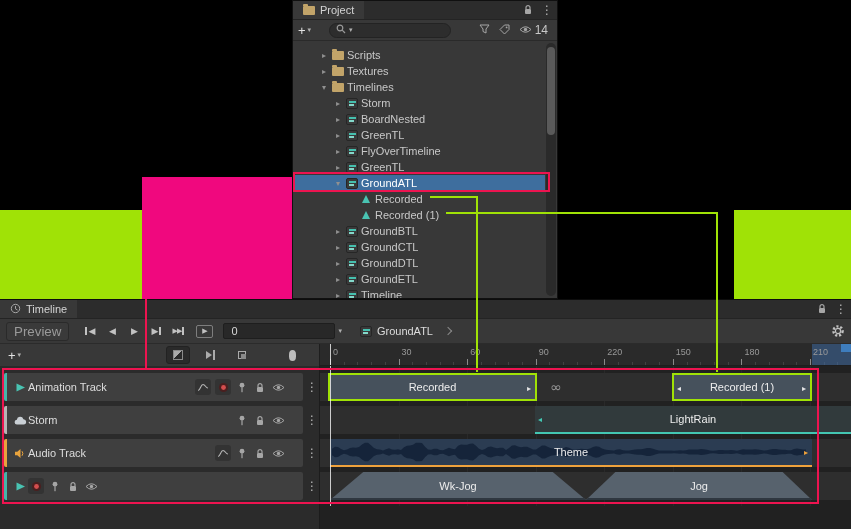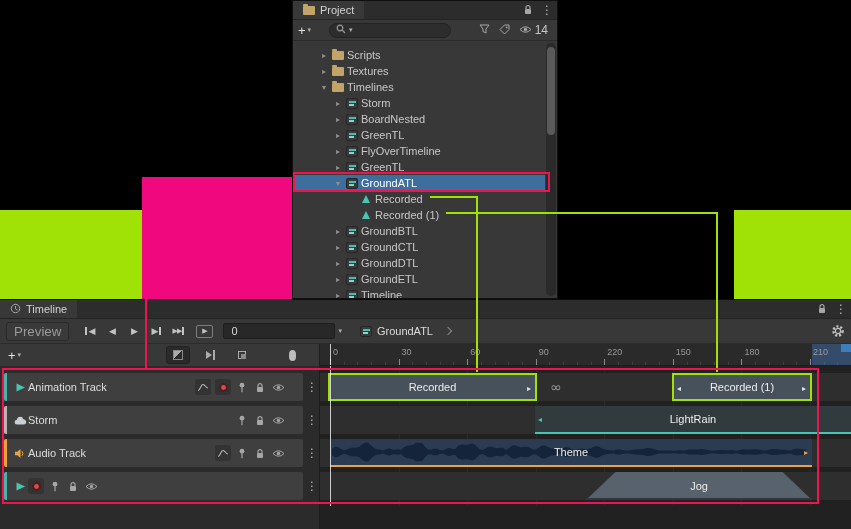--- a/index.html
+++ b/index.html
@@ -532,20 +532,24 @@
         </div>
 
         <div class="clip c-theme">
           <svg width="476" height="22">
               <path id="wavepath" fill="#15243A" d="M0,11 L0,7.7 L3,5.7 L6,6.1 L9,8.0 L12,9.3 L15,8.6 L18,7.0 L21,6.5 L24,6.7 L27,6.0 L30,3.6 L33,1.7 L36,1.7 L39,4.3 L42,7.1 L45,8.3 L48,8.4 L51,9.4 L54,8.2 L57,7.2 L60,8.5 L63,8.7 L66,8.2 L69,9.1 L72,6.2 L75,4.7 L78,4.6 L81,3.8 L84,1.7 L87,1.7 L90,2.1 L93,5.7 L96,8.5 L99,8.8 L102,7.7 L105,7.7 L108,8.9 L111,9.3 L114,8.0 L117,6.7 L120,7.7 L123,8.3 L126,4.7 L129,3.4 L132,3.8 L135,3.8 L138,2.8 L141,2.6 L144,4.7 L147,7.7 L150,9.1 L153,7.9 L156,5.9 L159,5.4 L162,6.4 L165,7.2 L168,6.8 L171,6.8 L174,8.9 L177,7.1 L180,4.4 L183,4.2 L186,5.5 L189,6.2 L192,5.8 L195,5.7 L198,7.0 L201,8.5 L204,8.4 L207,6.4 L210,4.5 L213,4.5 L216,6.0 L219,7.3 L222,7.7 L225,8.3 L228,9.5 L231,7.2 L234,6.1 L237,6.8 L240,8.3 L243,8.8 L246,8.2 L249,7.7 L252,8.0 L255,8.3 L258,7.6 L261,6.1 L264,5.2 L267,5.8 L270,7.4 L273,8.6 L276,8.9 L279,9.2 L282,9.5 L285,8.5 L288,8.3 L291,9.2 L294,9.6 L297,9.6 L300,9.1 L303,8.4 L306,8.3 L309,8.2 L312,7.8 L315,7.1 L318,7.0 L321,7.7 L324,8.8 L327,9.5 L330,9.5 L333,9.4 L336,9.6 L339,9.6 L342,9.7 L345,9.4 L348,9.2 L351,9.6 L354,9.2 L357,8.6 L360,8.5 L363,8.5 L366,8.4 L369,8.1 L372,8.2 L375,8.8 L378,9.5 L381,9.7 L384,9.4 L387,9.1 L390,9.1 L393,9.3 L396,9.3 L399,9.1 L402,9.2 L405,9.8 L408,8.9 L411,8.3 L414,8.4 L417,8.6 L420,8.5 L423,8.3 L426,8.5 L429,9.0 L432,9.5 L435,9.3 L438,8.5 L441,8.0 L444,8.1 L447,8.6 L450,8.8 L453,8.8 L456,9.2 L459,9.3 L462,8.0 L465,7.5 L468,8.0 L471,8.6 L474,8.6 L474,13.4 L471,13.4 L468,14.0 L465,14.5 L462,14.0 L459,12.7 L456,12.8 L453,13.2 L450,13.2 L447,13.4 L444,13.9 L441,14.0 L438,13.5 L435,12.7 L432,12.5 L429,13.0 L426,13.5 L423,13.7 L420,13.5 L417,13.4 L414,13.6 L411,13.7 L408,13.1 L405,12.2 L402,12.8 L399,12.9 L396,12.7 L393,12.7 L390,12.9 L387,12.9 L384,12.6 L381,12.3 L378,12.5 L375,13.2 L372,13.8 L369,13.9 L366,13.6 L363,13.5 L360,13.5 L357,13.4 L354,12.8 L351,12.4 L348,12.8 L345,12.6 L342,12.3 L339,12.4 L336,12.4 L333,12.6 L330,12.5 L327,12.5 L324,13.2 L321,14.3 L318,15.0 L315,14.9 L312,14.2 L309,13.8 L306,13.7 L303,13.6 L300,12.9 L297,12.4 L294,12.4 L291,12.8 L288,13.7 L285,13.5 L282,12.5 L279,12.8 L276,13.1 L273,13.4 L270,14.6 L267,16.2 L264,16.8 L261,15.9 L258,14.4 L255,13.7 L252,14.0 L249,14.3 L246,13.8 L243,13.2 L240,13.7 L237,15.2 L234,15.9 L231,14.8 L228,12.5 L225,13.7 L222,14.3 L219,14.7 L216,16.0 L213,17.5 L210,17.5 L207,15.6 L204,13.6 L201,13.5 L198,15.0 L195,16.3 L192,16.2 L189,15.8 L186,16.5 L183,17.8 L180,17.6 L177,14.9 L174,13.1 L171,15.2 L168,15.2 L165,14.8 L162,15.6 L159,16.6 L156,16.1 L153,14.1 L150,12.9 L147,14.3 L144,17.3 L141,19.4 L138,19.2 L135,18.2 L132,18.2 L129,18.6 L126,17.3 L123,13.7 L120,14.3 L117,15.3 L114,14.0 L111,12.7 L108,13.1 L105,14.3 L102,14.3 L99,13.2 L96,13.5 L93,16.3 L90,19.9 L87,20.3 L84,20.3 L81,18.2 L78,17.4 L75,17.3 L72,15.8 L69,12.9 L66,13.8 L63,13.3 L60,13.5 L57,14.8 L54,13.8 L51,12.6 L48,13.6 L45,13.7 L42,14.9 L39,17.7 L36,20.3 L33,20.3 L30,18.4 L27,16.0 L24,15.3 L21,15.5 L18,15.0 L15,13.4 L12,12.7 L9,14.0 L6,15.9 L3,16.3 L0,14.3 Z"></path>
             </svg>
           <span class="lbl">Theme</span>
           <span class="edge r orange">▸</span>
         </div>
 
+        <div class="clip c-anim c-wkjog">
+          <span class="shape"></span>
+          <span class="lbl">Wk-Jog</span>
+        </div>
         <div class="clip c-anim c-jog">
           <span class="shape"></span>
           <span class="lbl">Jog</span>
         </div>
 
         <div class="playhead" style="left:10px;top:0;height:140px"></div>
       <div class="lane" style="top: 7px; z-index: 1;"></div>
           <div class="lane" style="top: 40px; z-index: 1;"></div>
           <div class="lane" style="top: 73px; z-index: 1;"></div>
           <div class="lane" style="top: 106px; z-index: 1;"></div>

